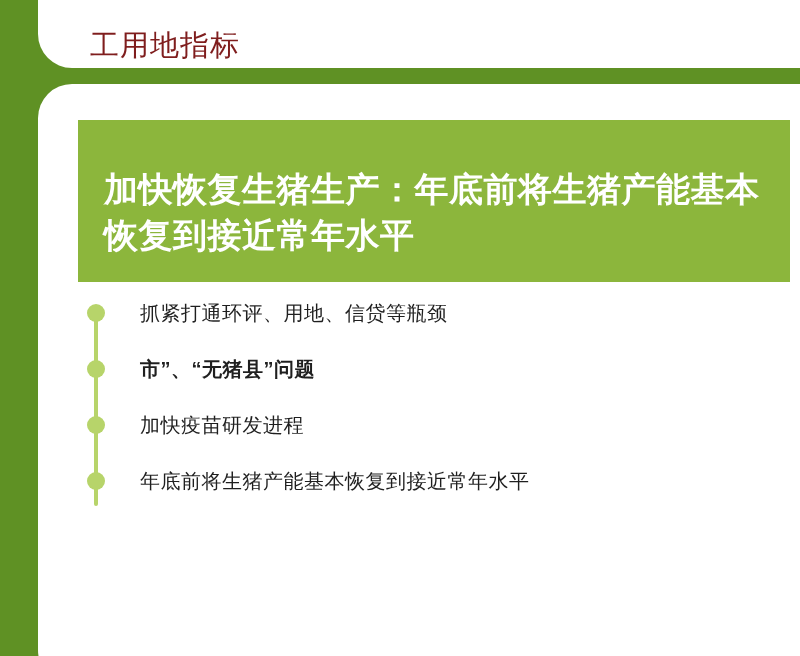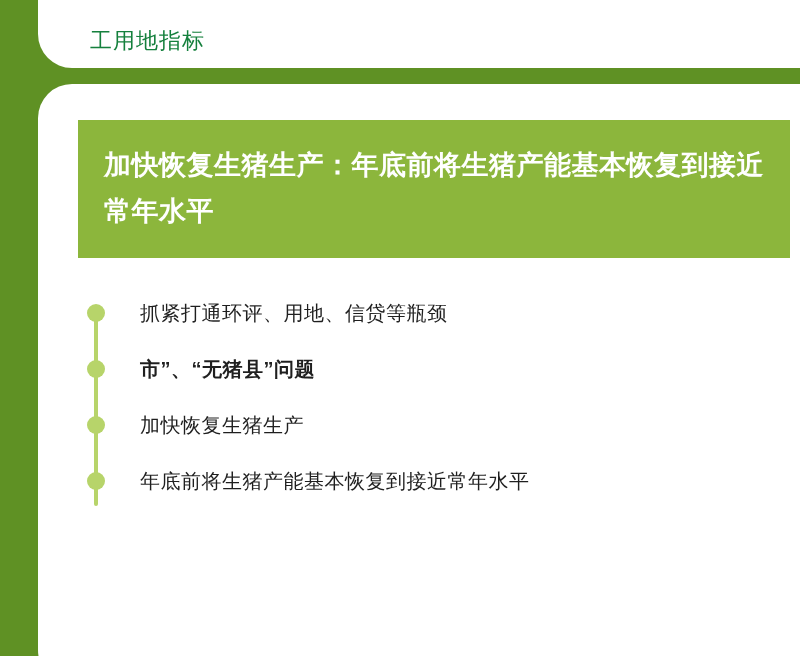--- a/index.html
+++ b/index.html
@@ -30,22 +30,22 @@
     width: 762px;
     height: 124px;
     background: #ffffff;
     border-radius: 34px 0 0 34px;
     box-sizing: border-box;
   }
   .top-card-label {
     position: absolute;
     left: 52px;
     top: 82px;
-    font-size: 22px;
-    color: #15803d;
+    font-size: 29px;
+    color: #7f1d1d;
     letter-spacing: 1px;
     white-space: nowrap;
   }
 
   
   .main-card {
     position: absolute;
     left: 38px;
     top: 84px;
     width: 762px;
@@ -59,25 +59,26 @@
   .headline {
     position: absolute;
     left: 40px;
     top: 36px;
     width: 712px;
     padding: 22px 26px 24px 26px;
     background: #8cb63c;
     box-sizing: border-box;
   }
   .headline-text {
-    font-size: 27px;
+    font-size: 34px;
     line-height: 46px;
     color: #ffffff;
     font-weight: bold;
     letter-spacing: 0.5px;
+    margin-top: 24px;
   }
 
   
   .list {
     position: absolute;
     left: 40px;
     top: 208px;
     width: 712px;
   }
   .timeline {
@@ -140,21 +141,21 @@
 
       <div class="item">
         <span class="dot"></span>
         <div class="item-text">
           <span class="line2">市”、“无猪县”问题</span>
         </div>
       </div>
 
       <div class="item">
         <span class="dot"></span>
-        <div class="item-text">加快恢复生猪生产</div>
+        <div class="item-text">加快疫苗研发进程</div>
       </div>
 
 
       <div class="item">
         <span class="dot"></span>
         <div class="item-text">年底前将生猪产能基本恢复到接近常年水平</div>
       </div>
 
     </div>
   </div>

